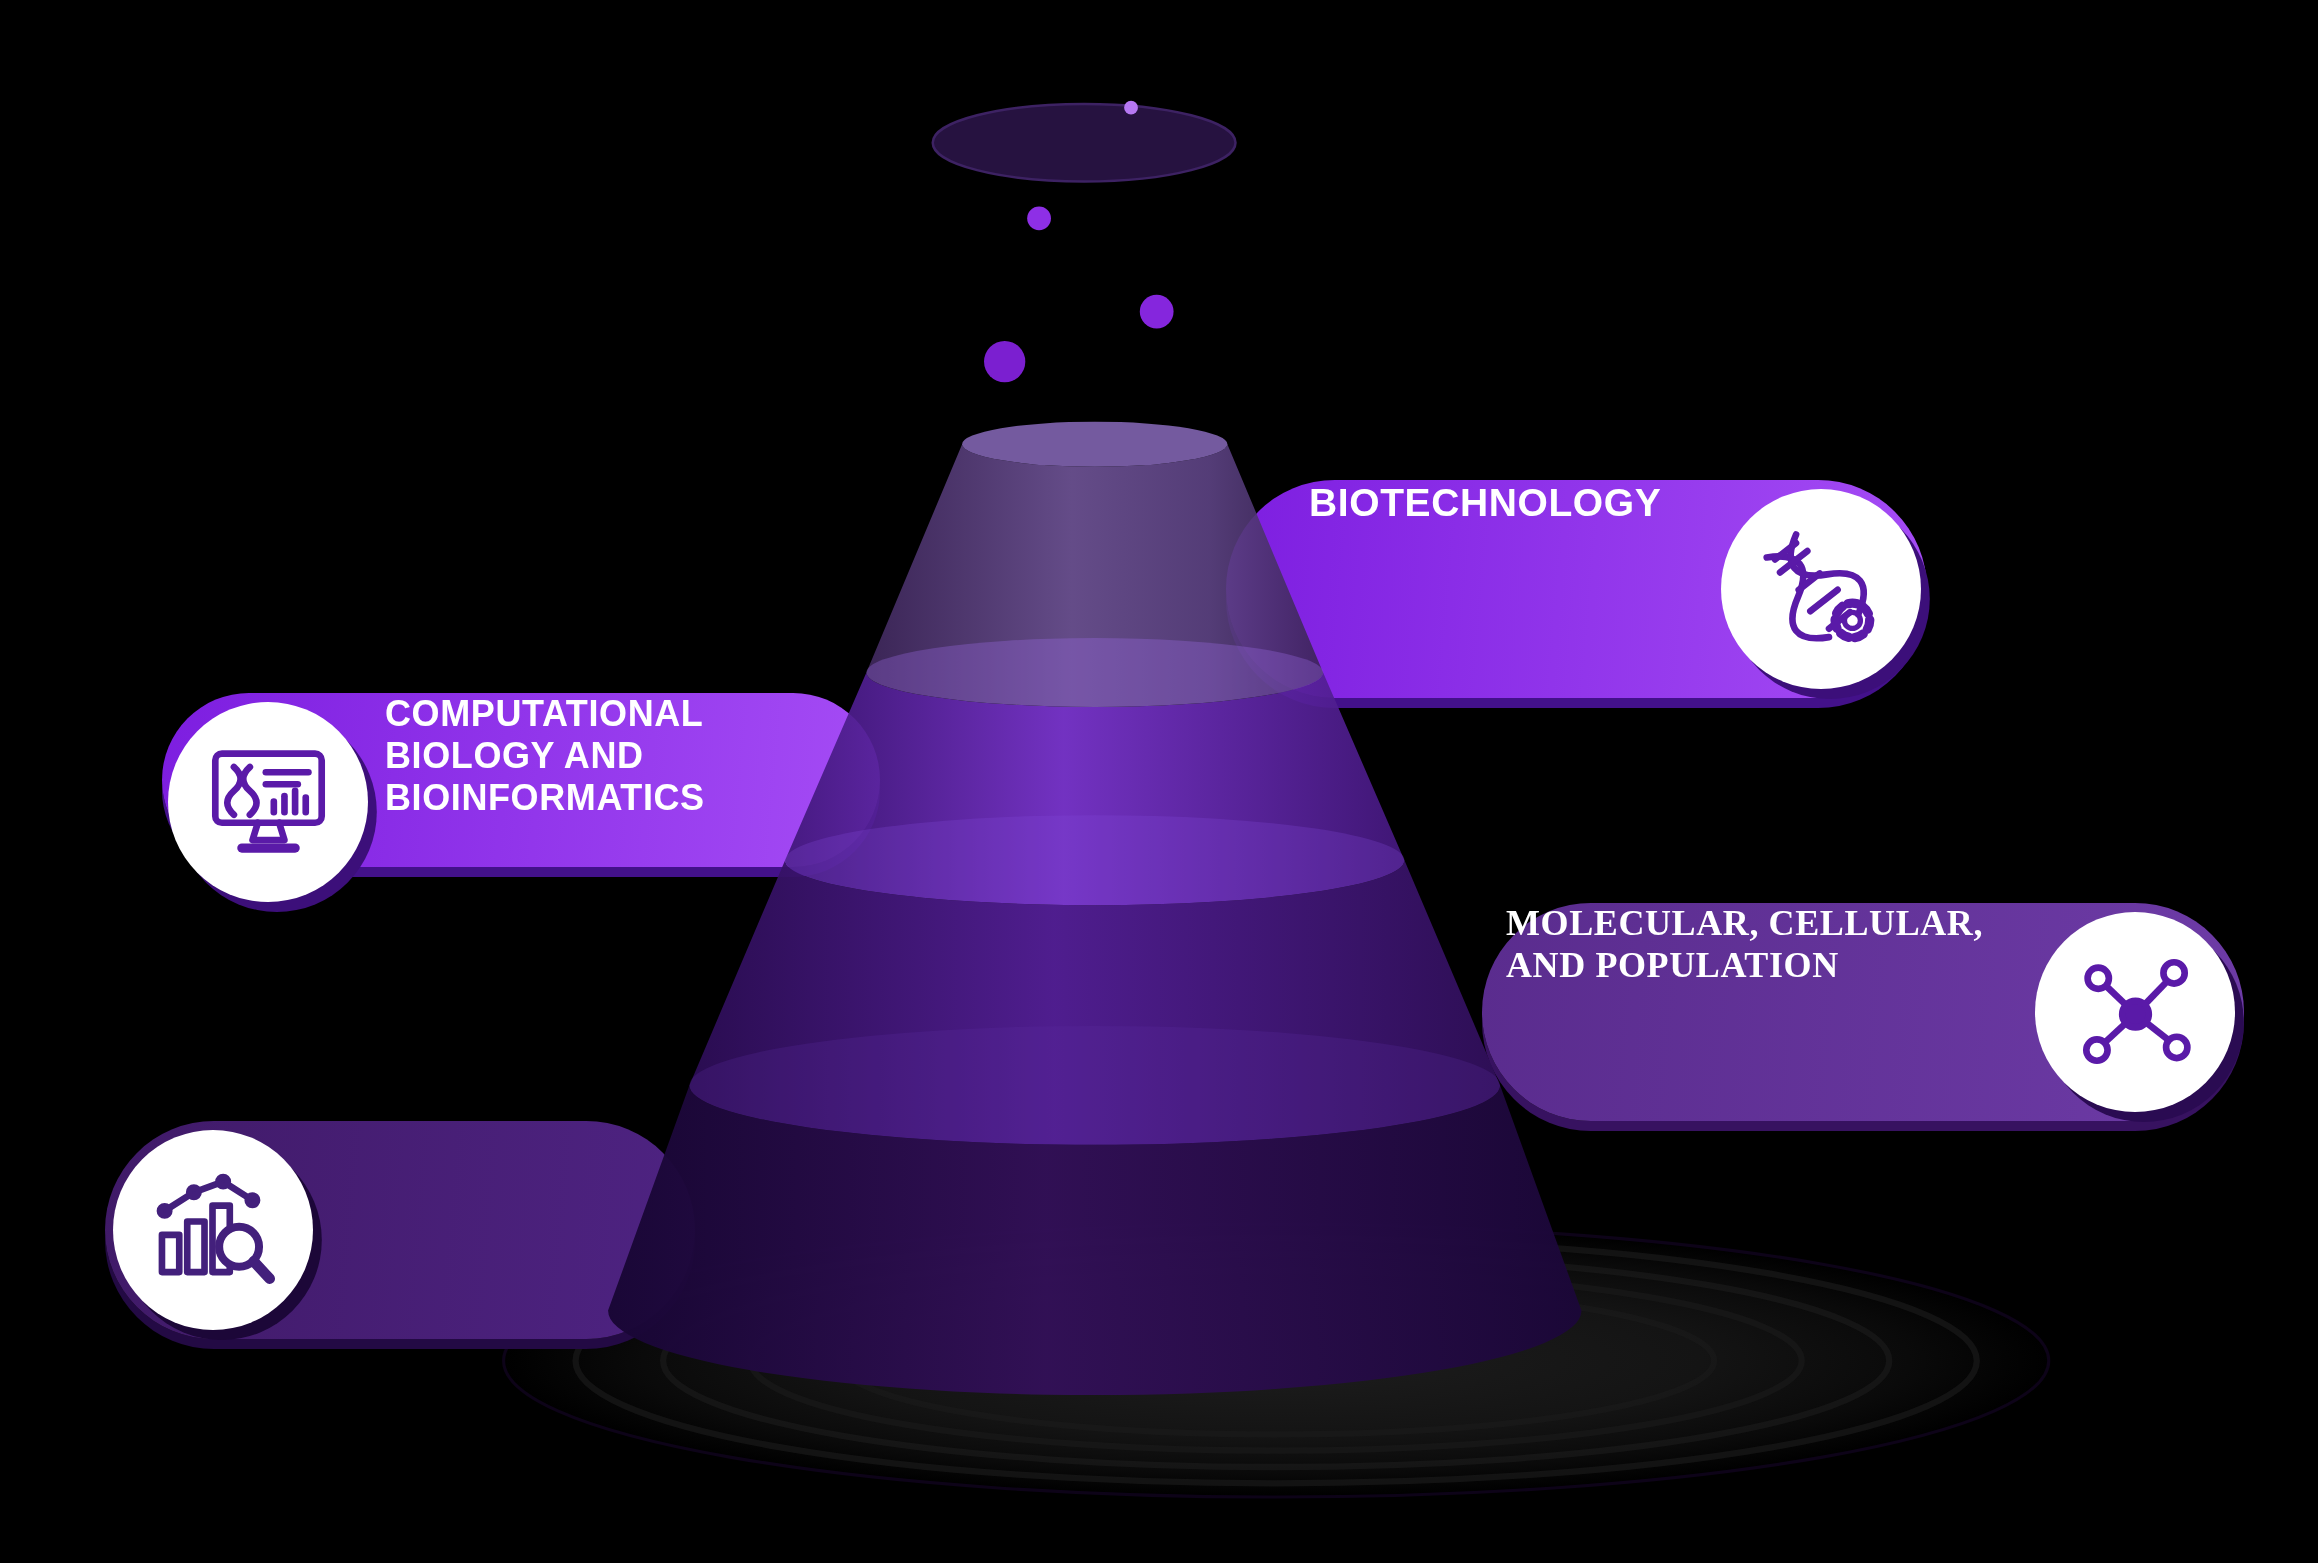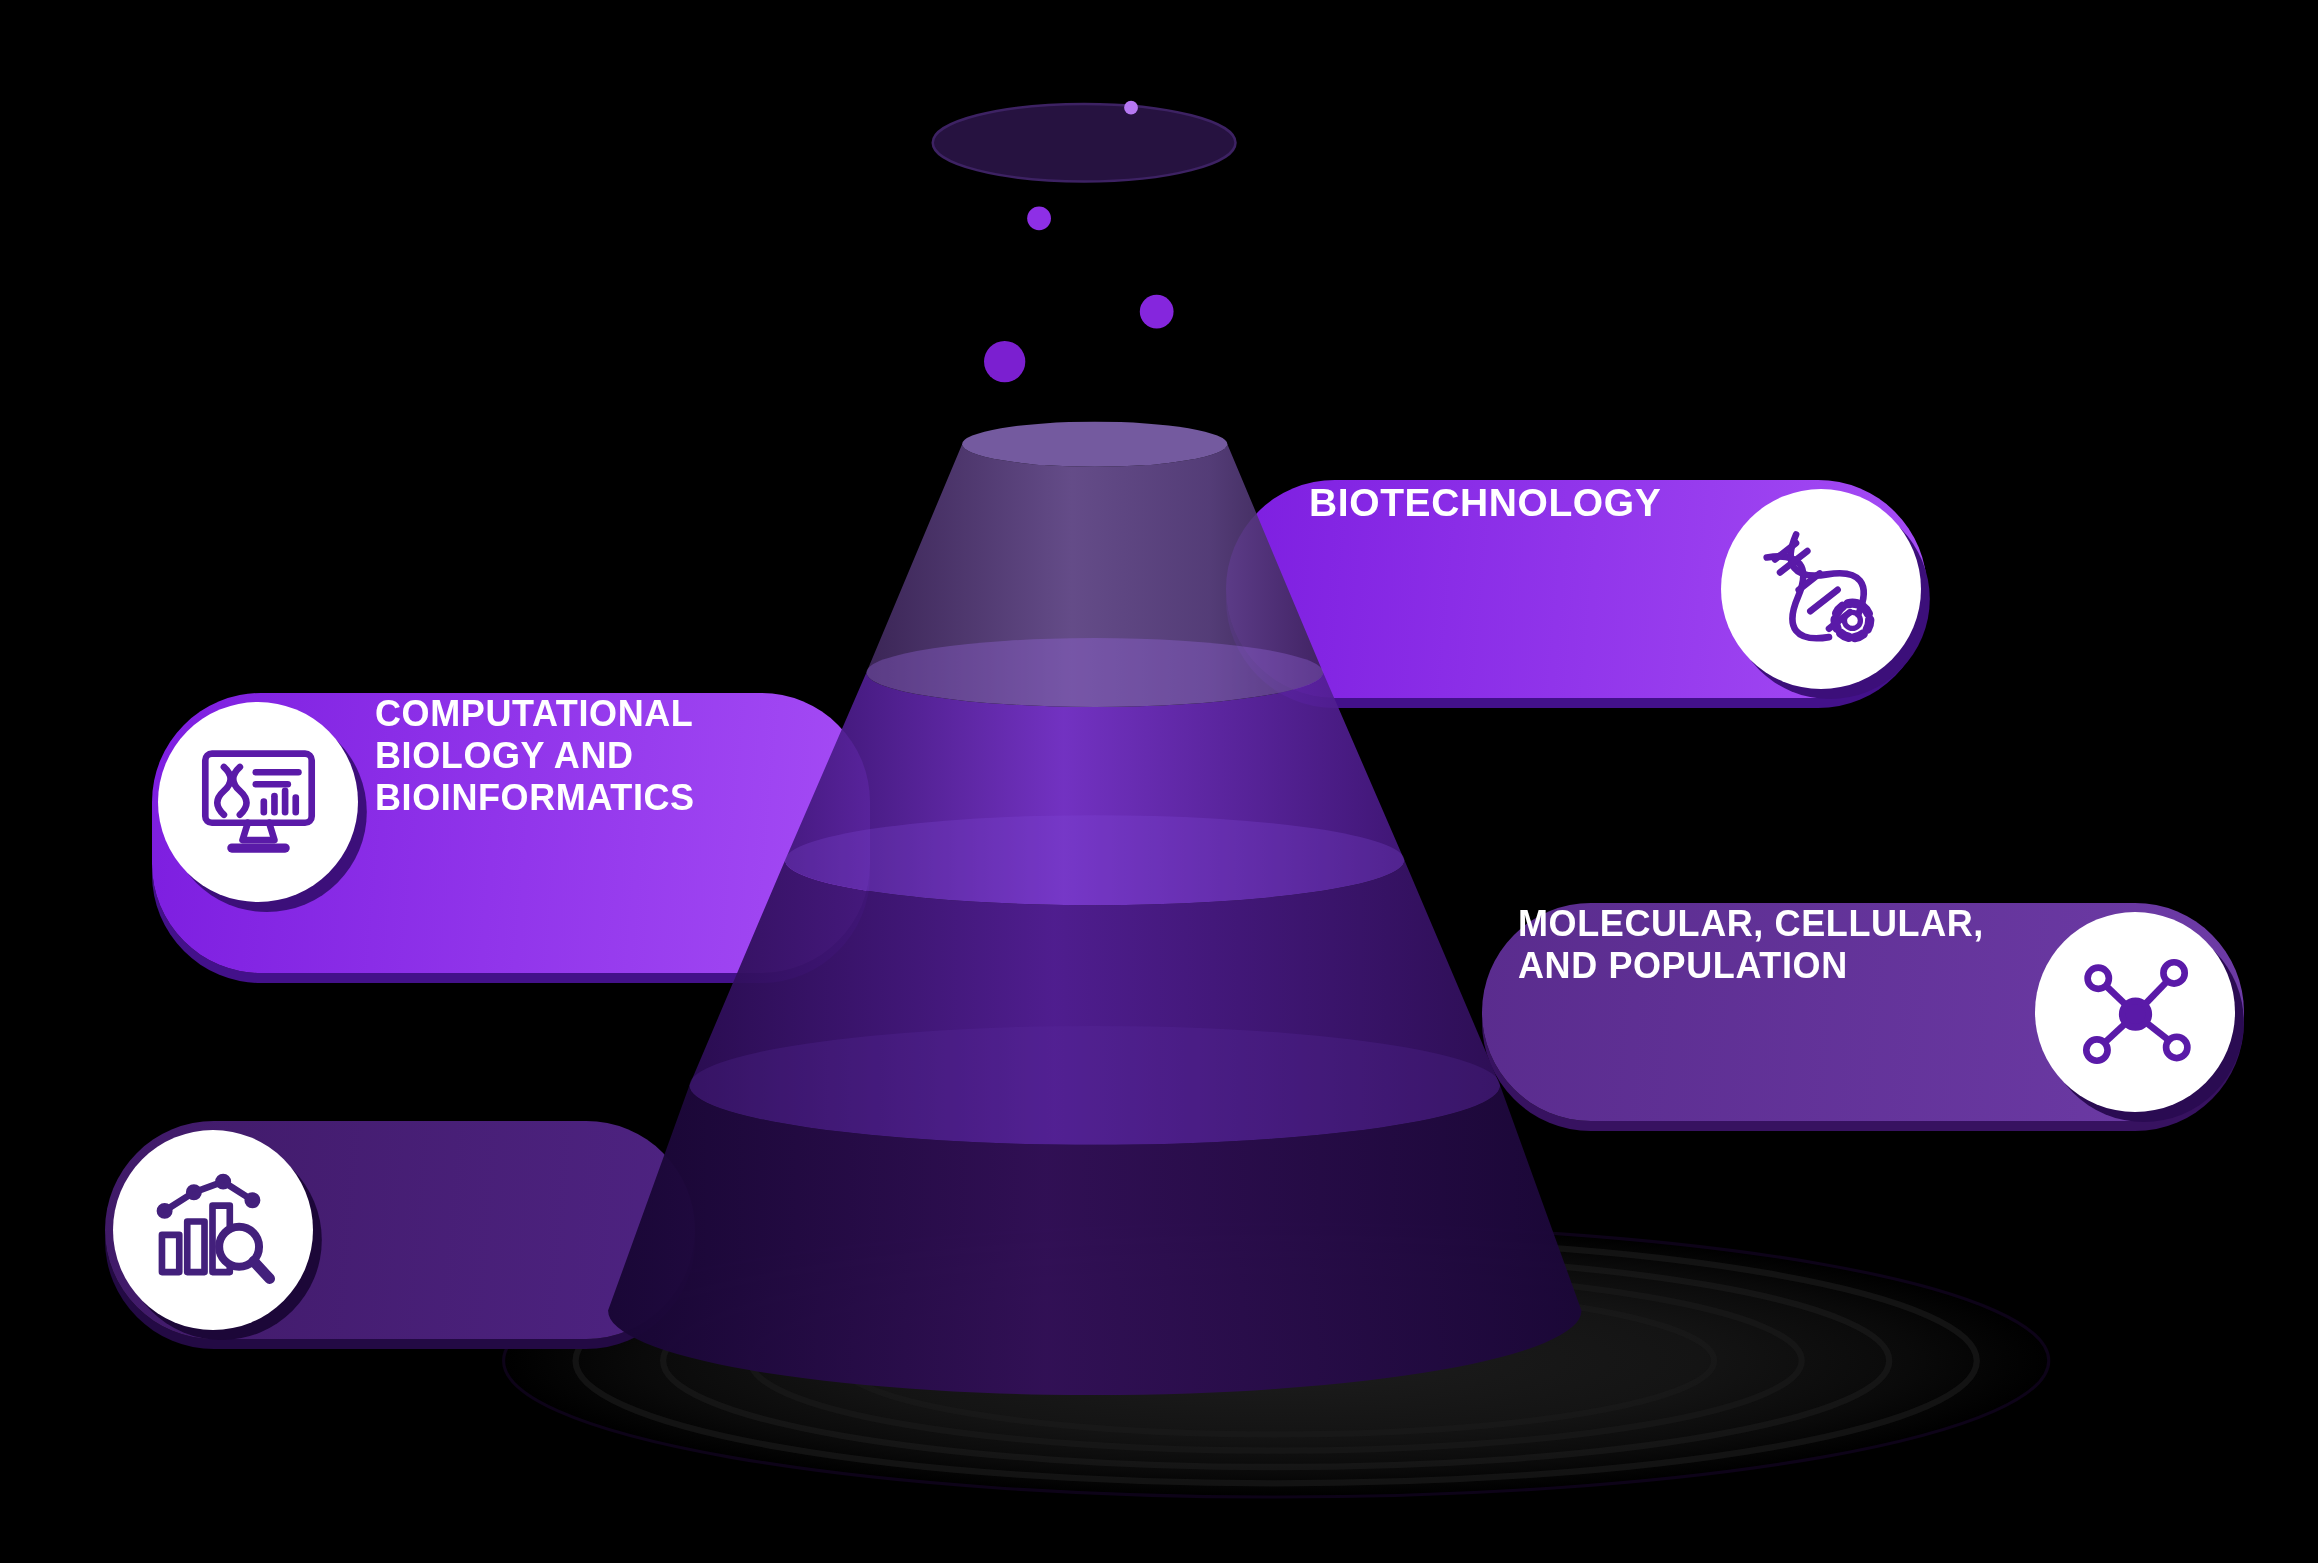--- a/index.html
+++ b/index.html
@@ -27,33 +27,33 @@
 
   #banner-biotech {
     left:1226px; top:480px; width:701px; height:218px;
     background:linear-gradient(95deg,#7d1ee0 0%,#a54cf5 100%);
     box-shadow:0 10px 0 #43118a; padding-left:0;
   }
   #banner-biotech .label { font-size:39px; margin-left:83px; }
   #banner-biotech .icon-circle { right:6.3px; box-shadow:8.8px 10px 0 #3c0f7a; }
 
   #banner-comp {
-    left:152px; top:693px; width:718px; height:280px;
+    left:162px; top:693px; width:718px; height:174px;
     background:linear-gradient(95deg,#7d1ee0 0%,#a54cf5 100%);
     box-shadow:0 10px 0 #43118a;
   }
   #banner-comp .label { margin-left:223px; }
   #banner-comp .icon-circle { left:6.3px; box-shadow:8.8px 10px 0 #3c0f7a; }
 
   #banner-mol {
     left:1482px; top:903px; width:762px; height:218px;
     background:linear-gradient(95deg,#5a2c8e 0%,#6d3ba6 100%);
     box-shadow:0 10px 0 #371260;
   }
-  #banner-mol .label { margin-left:36px; }
+  #banner-mol .label { margin-left:24px;font-family:Liberation Serif, serif; }
   #banner-mol .icon-circle { right:8.8px; box-shadow:8.8px 10px 0 #2a0b52; }
 
   #banner-pop {
     left:105px; top:1121px; width:590px; height:218px;
     background:linear-gradient(95deg,#401a68 0%,#4e2382 100%);
     box-shadow:0 10px 0 #230a44;
   }
   #banner-pop .label { margin-left:209px; }
   #banner-pop .icon-circle { left:7.5px; box-shadow:8.8px 10px 0 #1c0738; }
 </style>

